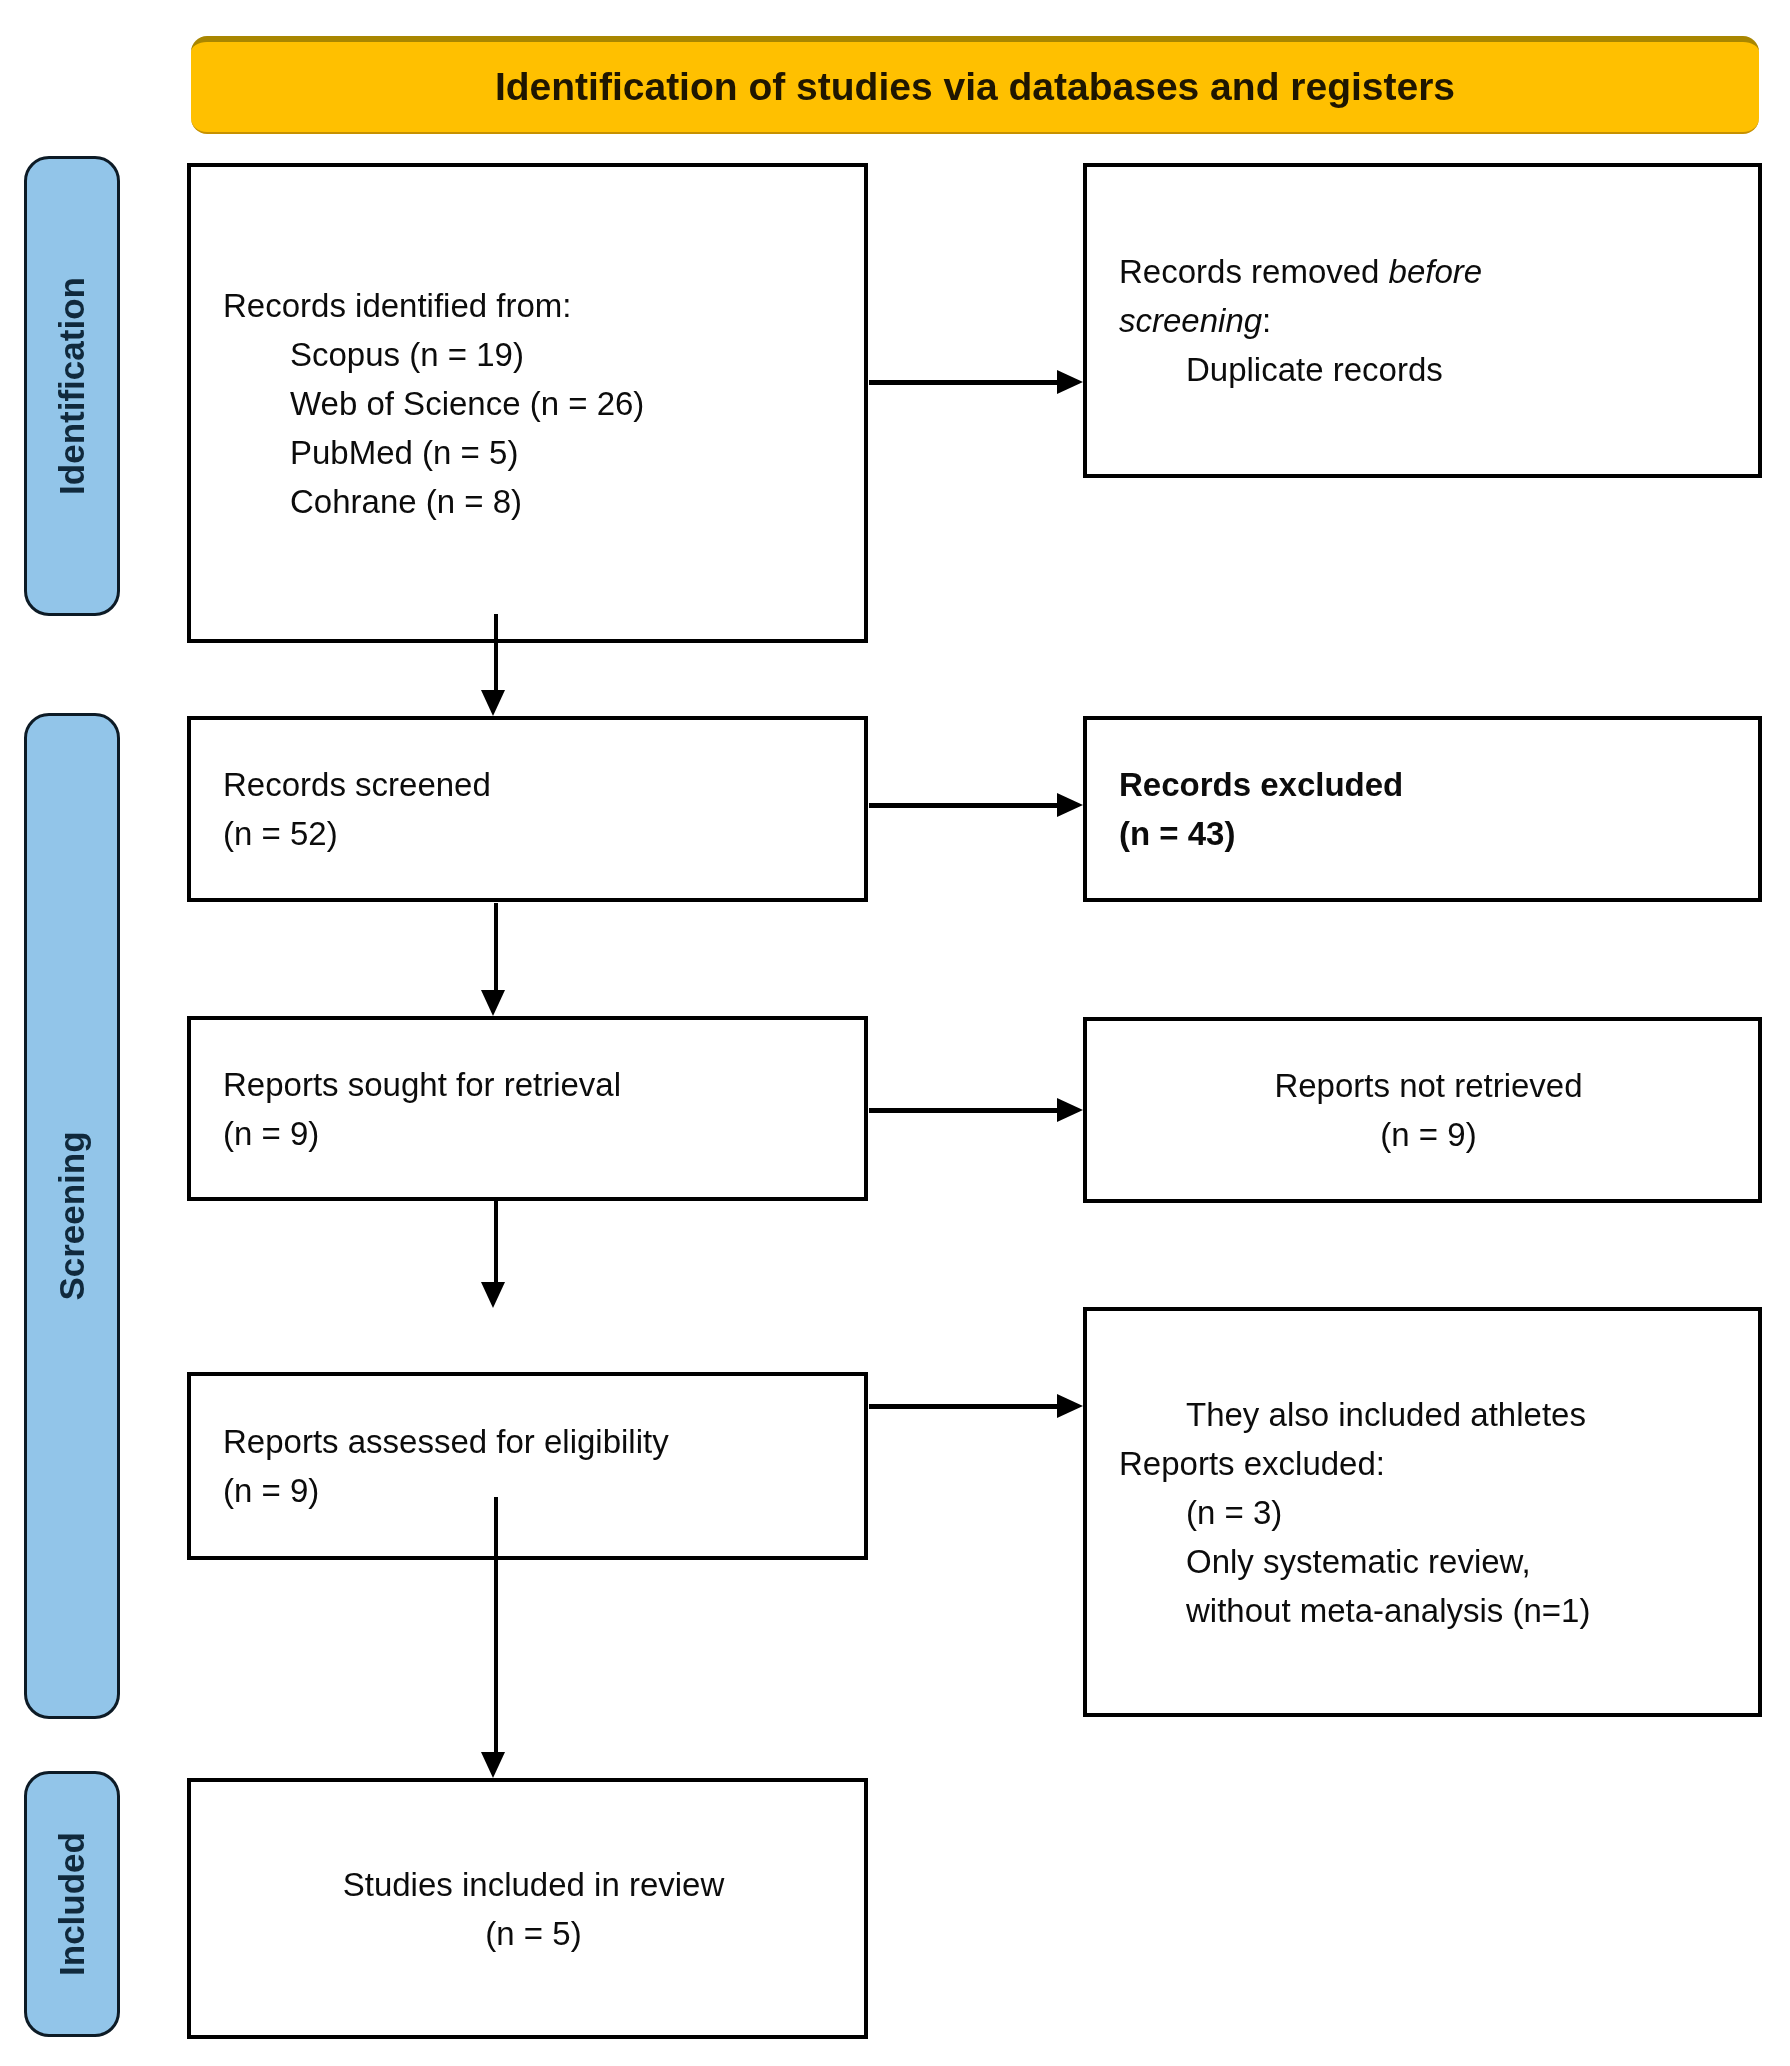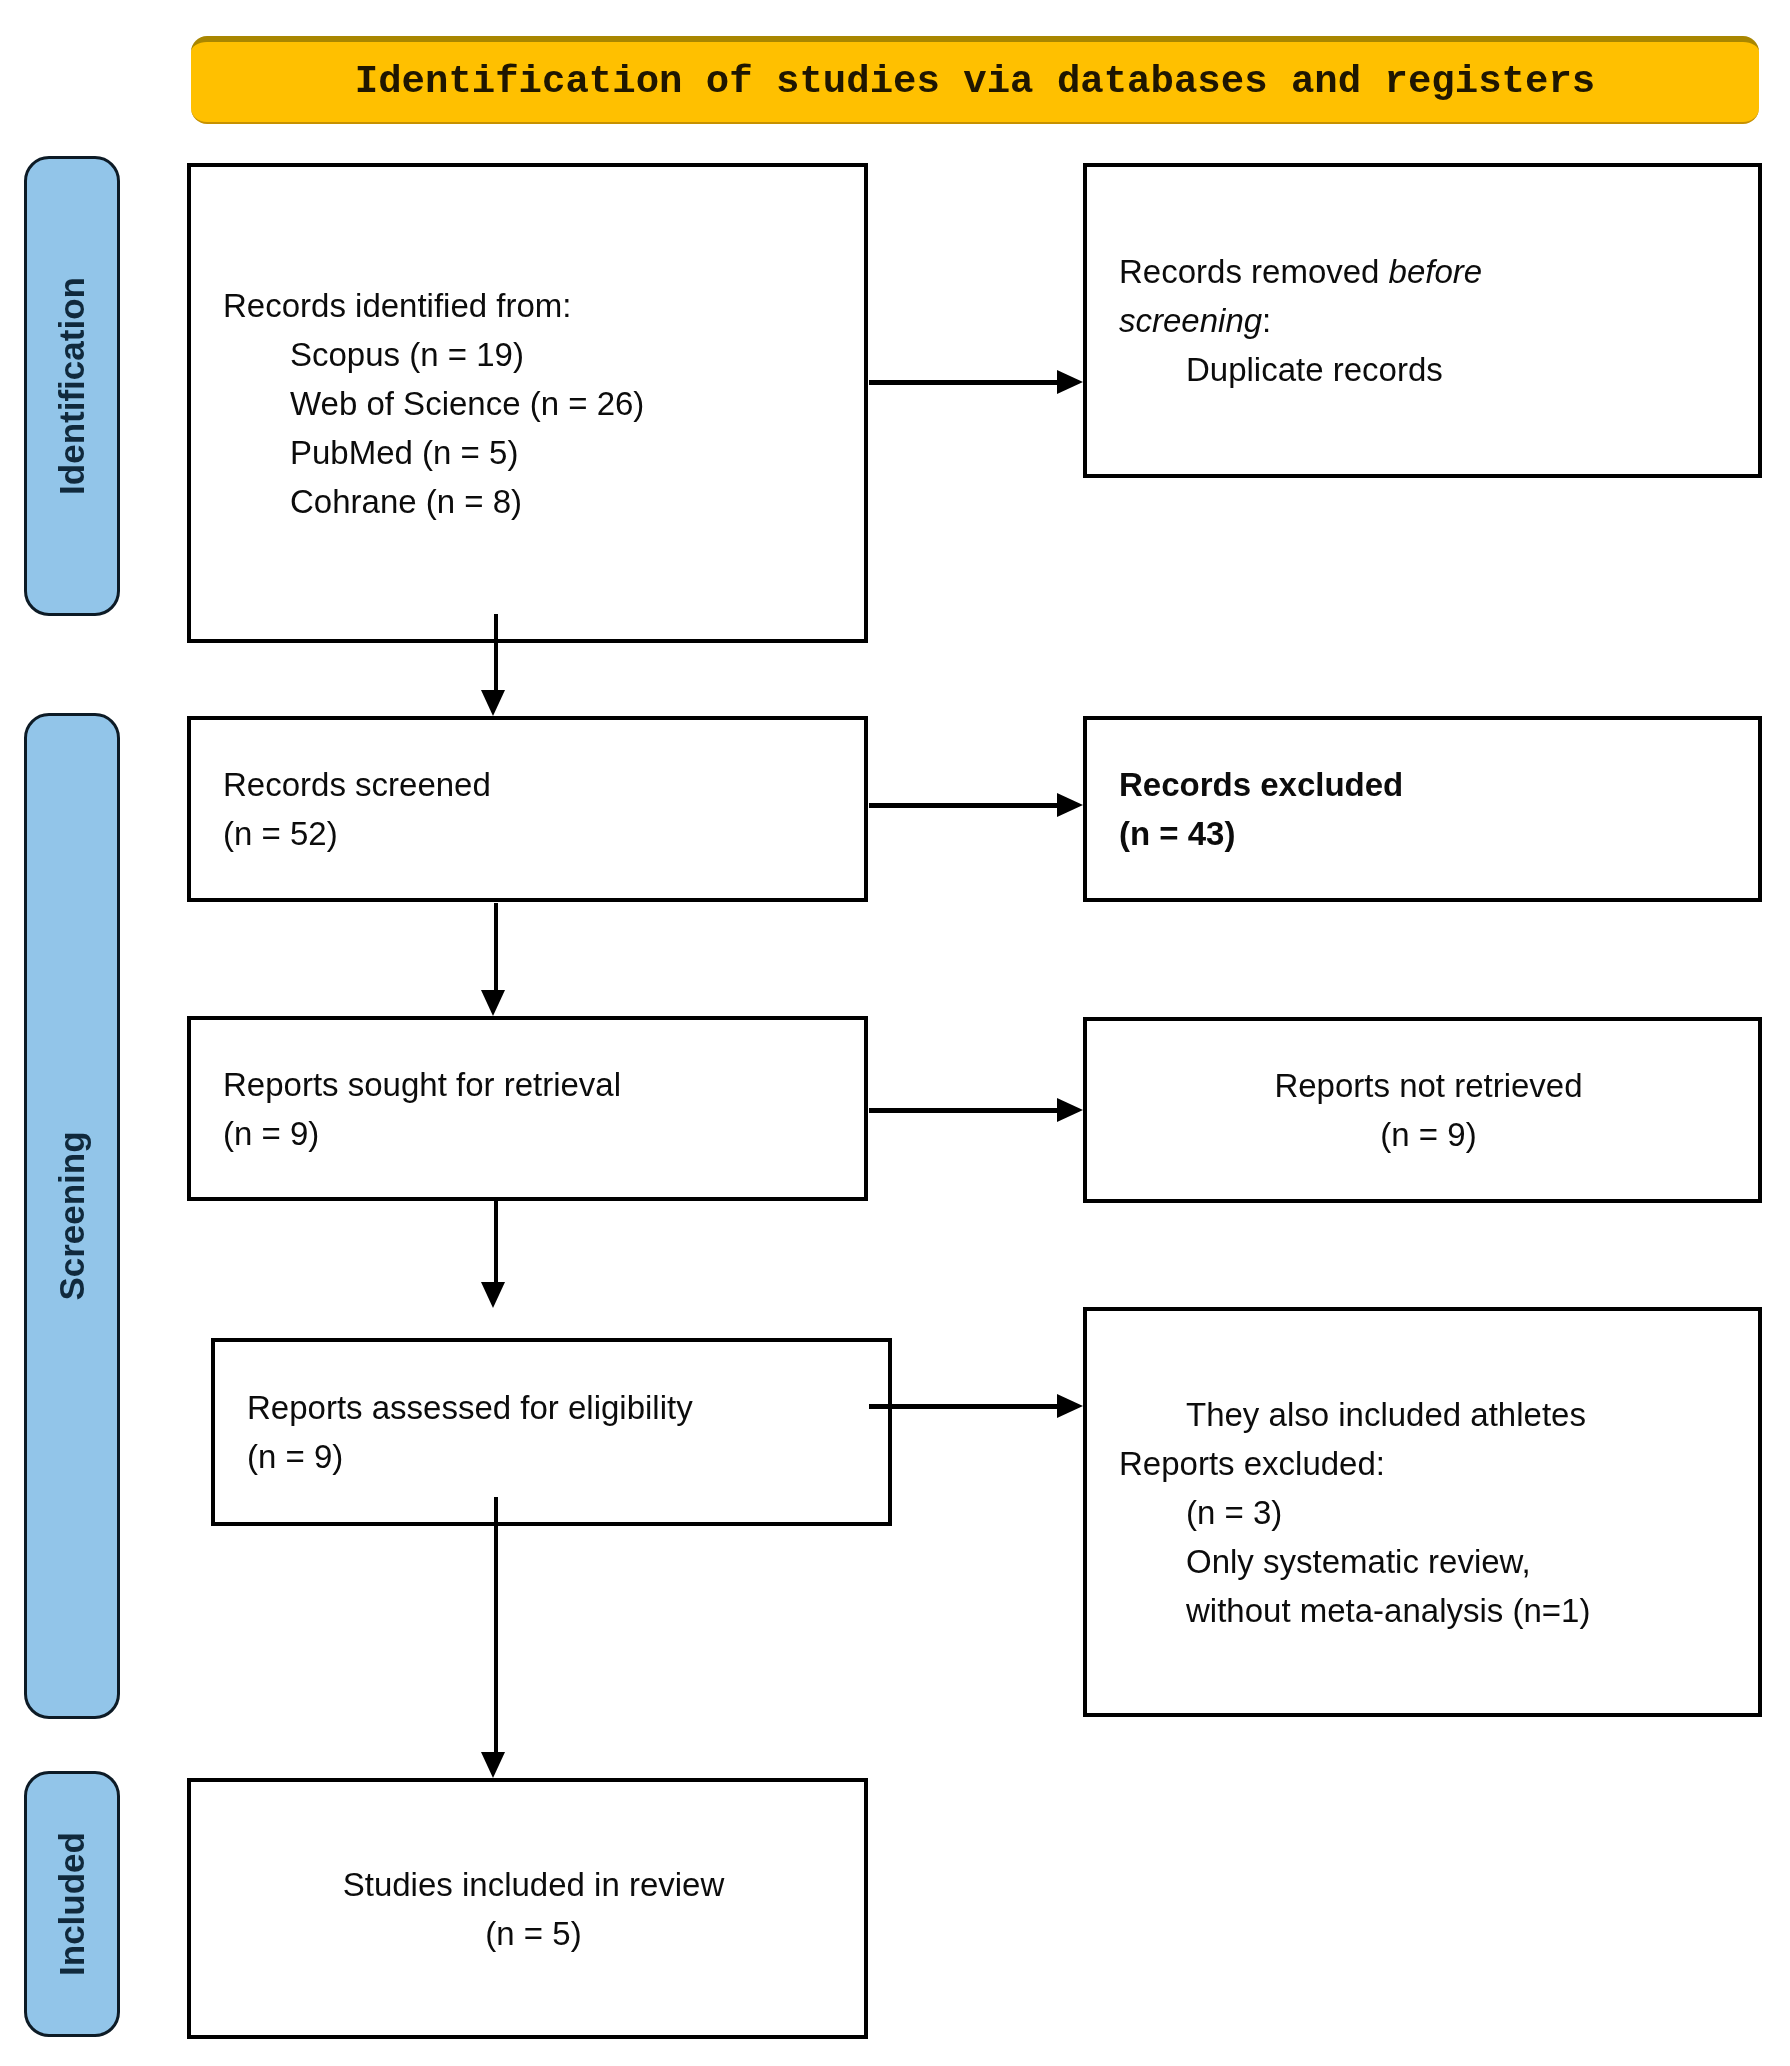--- a/index.html
+++ b/index.html
@@ -8,27 +8,27 @@
     width: 1791px;
     height: 2066px;
     background: #ffffff;
     font-family: "Liberation Sans", sans-serif;
     overflow: hidden;
   }
 
   
   .banner {
     position: absolute;
-    left: 191px; top: 36px; width: 1568px; height: 88px;
+    left: 191px; top: 36px; width: 1568px; height: 98px;
     box-sizing: border-box;
     background: var(--banner-bg, #FFC000);
     border-top: 6.5px solid var(--banner-edge, #A98600);
     border-bottom: 2.2px solid var(--banner-edge2, #C79100);
     border-radius: 16px;
-    display: flex; align-items: center; justify-content: center; font-family: Liberation Mono, monospace;
+    display: flex; align-items: center; justify-content: center;
   }
   .banner-title {
     font-size: 39px; font-weight: bold;
     color: var(--banner-text, #1F1600);
   }
 
   
   .stage-bar {
     position: absolute;
     left: 24px; width: 96px;
@@ -61,21 +61,21 @@
   }
   .box .line { white-space: nowrap; }
   .box .line.indent { padding-left: 67px; }
 
   #box-identified       { left: 187px;  top: 163px;  width: 681px; height: 480px; }
   #box-removed          { left: 1083px; top: 163px;  width: 679px; height: 315px; }
   #box-screened         { left: 187px;  top: 716px;  width: 681px; height: 186px; }
   #box-excluded-records { left: 1083px; top: 716px;  width: 679px; height: 186px; font-weight: bold; }
   #box-sought           { left: 187px;  top: 1016px; width: 681px; height: 185px; }
   #box-not-retrieved    { left: 1083px; top: 1017px; width: 679px; height: 186px; text-align: center; }
-  #box-assessed         { left: 187px;  top: 1338px; width: 681px; height: 188px; margin-left: 24px; }
+  #box-assessed         { left: 187px;  top: 1372px; width: 681px; height: 188px; }
   #box-excluded-reports { left: 1083px; top: 1307px; width: 679px; height: 410px; }
   #box-included-studies { left: 187px;  top: 1778px; width: 681px; height: 261px; text-align: center; }
 
   
   .stem-v { position: absolute; width: 3.6px; background: #000; }
   .head-v {
     position: absolute; width: 0; height: 0;
     border-left: 12.3px solid transparent; border-right: 12.3px solid transparent;
     border-top: 26px solid #000;
   }

